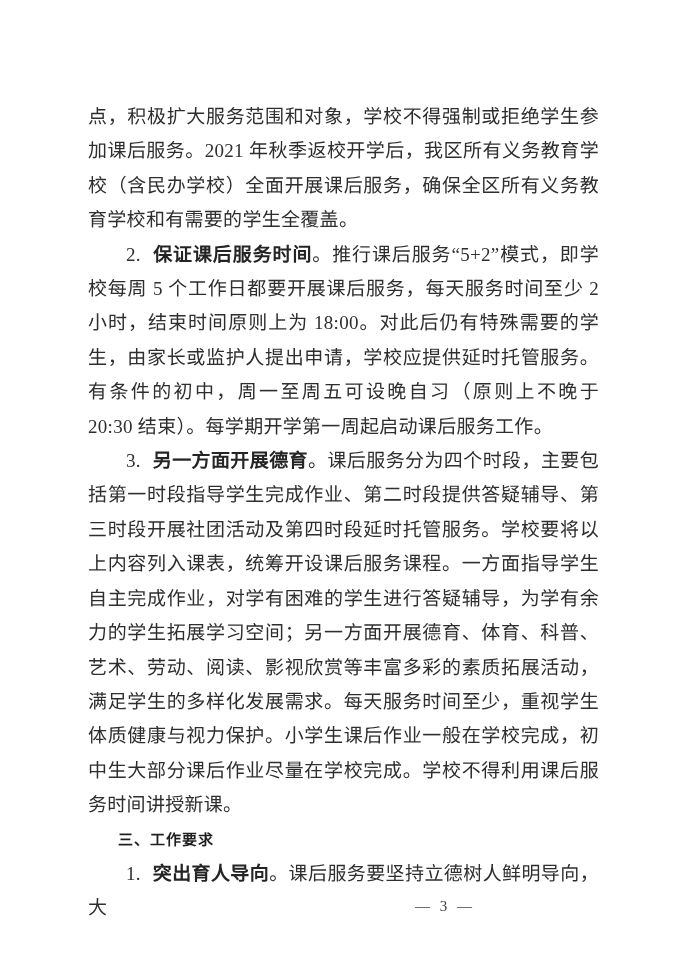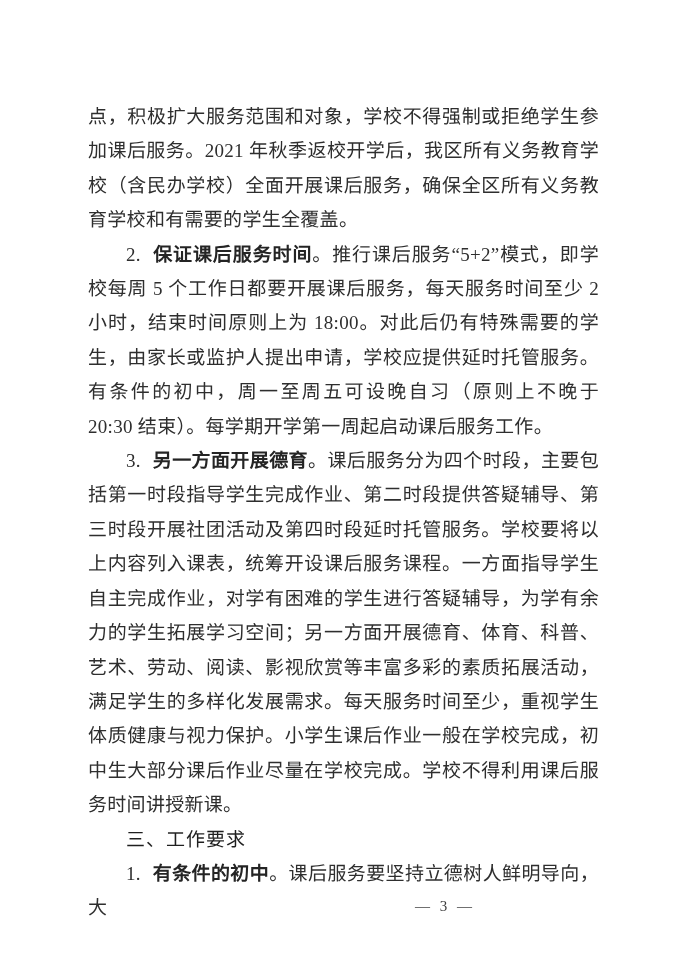--- a/index.html
+++ b/index.html
@@ -41,23 +41,23 @@
     display: inline;
     margin-right: 0.62em;
   }
   .lead {
     font-weight: bold;
     color: #242424;
   }
   .heading {
     margin: 0;
     padding: 0;
-    font-size: 19px;
+    font-size: 15px;
     line-height: 34.4px;
-    font-weight: normal;
+    font-weight: bold;
     font-family: "Liberation Sans", "DejaVu Sans", sans-serif;
     color: #1f1f1f;
     text-indent: 2em;
     letter-spacing: 1px;
   }
   .pageno {
     position: absolute;
     top: 896px;
     right: 88px;
     font-size: 15px;
@@ -75,19 +75,19 @@
   <div class="doc">
 
     <p class="para"><span>点，积极扩大服务范围和对象，学校不得强制或拒绝学生参加课后服务。2021 年秋季返校开学后，我区所有义务教育学校（含民办学校）全面开展课后服务，确保全区所有义务教育学校和有需要的学生全覆盖。</span></p>
 
     <p class="para indent"><span class="num">2.</span><span class="lead">保证课后服务时间</span><span>。推行课后服务“5+2”模式，即学校每周 5 个工作日都要开展课后服务，每天服务时间至少 2 小时，结束时间原则上为 18:00。对此后仍有特殊需要的学生，由家长或监护人提出申请，学校应提供延时托管服务。有条件的初中，周一至周五可设晚自习（原则上不晚于 20:30 结束）。每学期开学第一周起启动课后服务工作。</span></p>
 
     <p class="para indent"><span class="num">3.</span><span class="lead">另一方面开展德育</span><span>。课后服务分为四个时段，主要包括第一时段指导学生完成作业、第二时段提供答疑辅导、第三时段开展社团活动及第四时段延时托管服务。学校要将以上内容列入课表，统筹开设课后服务课程。一方面指导学生自主完成作业，对学有困难的学生进行答疑辅导，为学有余力的学生拓展学习空间；另一方面开展德育、体育、科普、艺术、劳动、阅读、影视欣赏等丰富多彩的素质拓展活动，满足学生的多样化发展需求。每天服务时间至少，重视学生体质健康与视力保护。小学生课后作业一般在学校完成，初中生大部分课后作业尽量在学校完成。学校不得利用课后服务时间讲授新课。</span></p>
 
     <h2 class="heading">三、工作要求</h2>
 
-    <p class="para indent"><span class="num">1.</span><span class="lead">有条件的初中</span><span>。课后服务要坚持立德树人鲜明导向，大</span></p>
+    <p class="para indent"><span class="num">1.</span><span class="lead">突出育人导向</span><span>。课后服务要坚持立德树人鲜明导向，大</span></p>
 
   </div>
 
   <div class="pageno">— 3 —</div>
 
 </div>
 
 </body></html>

